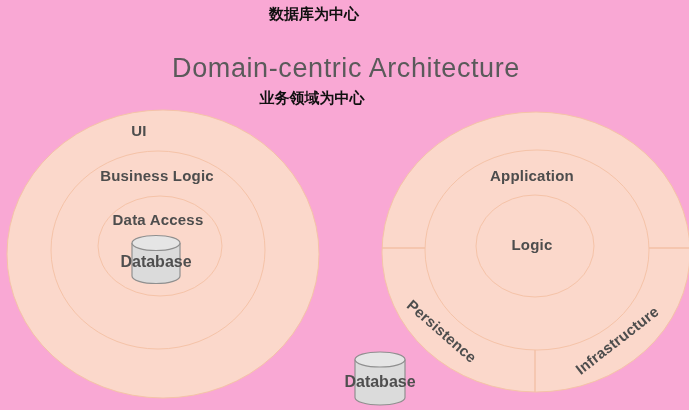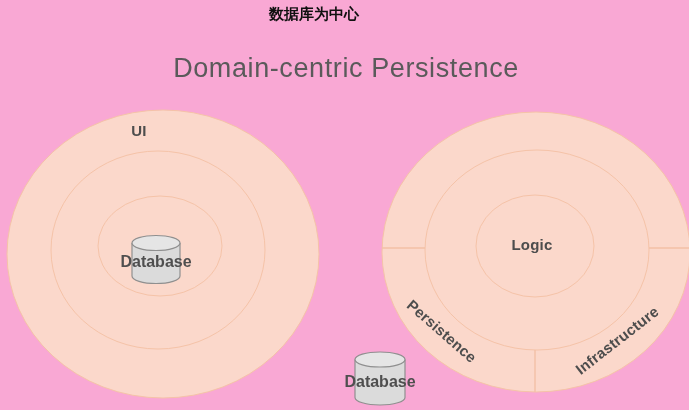--- a/index.html
+++ b/index.html
@@ -56,23 +56,27 @@
       <line x1="649" y1="248" x2="690" y2="248" stroke="#f3c0a6" stroke-width="1.4"></line>
       <line x1="535" y1="350" x2="535" y2="392" stroke="#f3c0a6" stroke-width="1.4"></line>
       <g>
         <path d="M355,359.5 L355,397.5 A25,7.5 0 0 0 405,397.5 L405,359.5" fill="#dbdbdb" stroke="#8f8f8f" stroke-width="1.2"></path>
         <ellipse cx="380" cy="359.5" rx="25" ry="7.5" fill="#e5e5e5" stroke="#8f8f8f" stroke-width="1.2"></ellipse>
       </g>
     </g>
   </svg>
 
   <div class="abs cn-label" style="left:314px; top:14px;">数据库为中心</div>
-  <div class="abs title-line" style="left:346px; top:68px;">Domain-centric Persistence</div>
+  <div class="abs title-line" style="left:346px; top:68px;">Domain-centric Architecture</div>
+  <div class="abs cn-label" style="left:312px; top:98px;">业务领域为中心</div>
 
   <div class="abs ring-label" style="left:139px; top:130px;">UI</div>
+  <div class="abs ring-label" style="left:157px; top:175px;">Business Logic</div>
+  <div class="abs ring-label" style="left:158px; top:219px;">Data Access</div>
   <div class="abs db-label" style="left:156px; top:262px;">Database</div>
 
+  <div class="abs ring-label" style="left:532px; top:175px;">Application</div>
   <div class="abs ring-label" style="left:532px; top:244px;">Logic</div>
   <div class="abs ring-label rot-pers" style="left:442px; top:331px;">Persistence</div>
   <div class="abs ring-label rot-infra" style="left:617px; top:340px;">Infrastructure</div>
   <div class="abs db-label" style="left:380px; top:382px;">Database</div>
 
 </div>
 
 </body></html>

